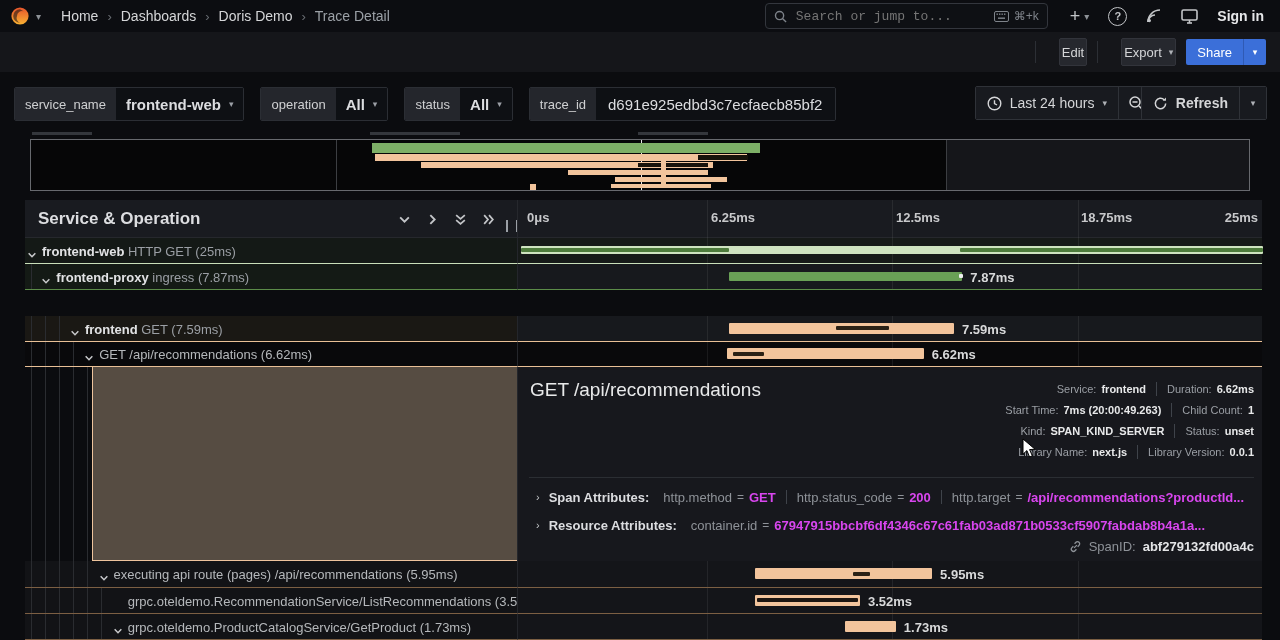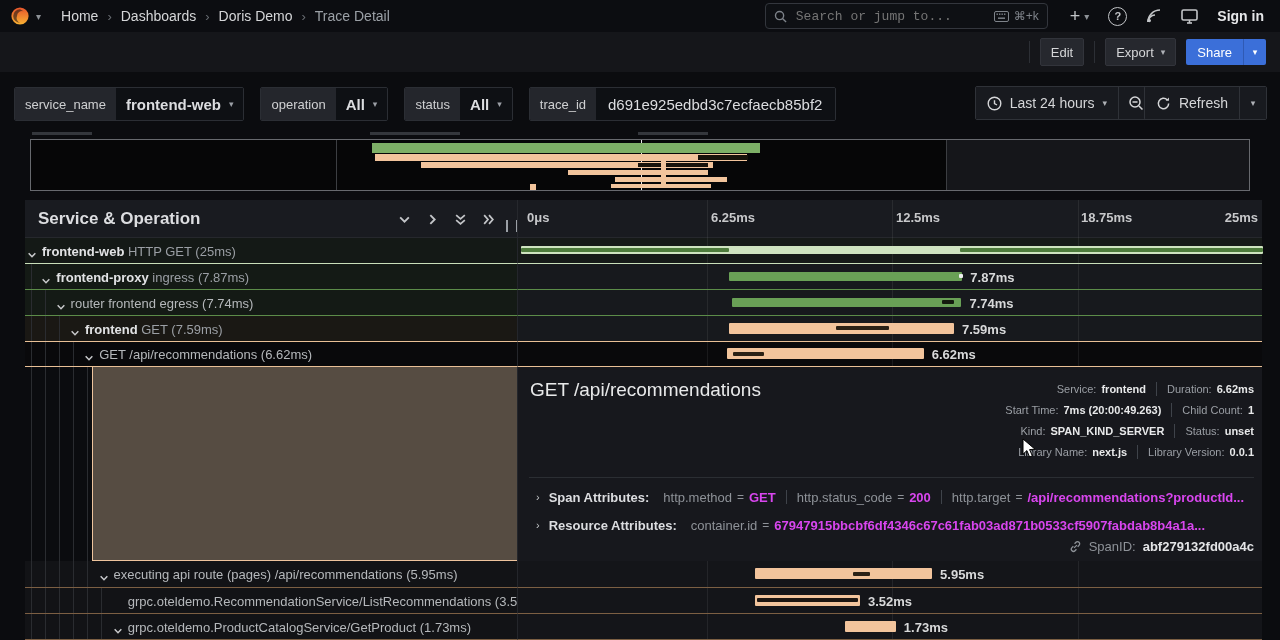--- a/index.html
+++ b/index.html
@@ -21,38 +21,38 @@
                    font-size:13px;font-family:Liberation Mono, monospace;}
   .search-hint{color:#7e838a;font-size:12px;display:flex;align-items:center;gap:5px;}
   .navicons{display:flex;align-items:center;gap:19px;margin-right:16px;}
   .nav-ic{color:#c3c5c8;font-size:15px;display:flex;align-items:center;}
   #signin{font-size:14px;font-weight:600;color:#e6e7e9;}
   
   #toolbar{position:absolute;left:0;top:32px;width:1280px;height:40px;background:#15161a;
            display:flex;align-items:center;justify-content:flex-end;gap:10px;padding-right:14px;box-sizing:border-box;}
   .tb-divider{width:1px;height:22px;background:#2c2f35;}
   .btn{height:26px;background:#26282e;border:1px solid #32343b;border-radius:2px;color:#d5d6d8;
-       font-size:13px;font-weight:500;display:flex;align-items:center;padding:0 10px;gap:7px;}
+       font-size:13px;font-weight:500;display:flex;align-items:center;padding:0 2px;gap:7px;margin-left:13px;}
   .btn .dd{font-size:9px;color:#aeb1b6;}
   #share-btn{display:flex;height:26px;border-radius:2px;overflow:hidden;}
   #share-btn .main{background:#3b6fd9;color:#fff;font-size:13px;font-weight:500;display:flex;align-items:center;padding:0 11px;}
   #share-btn .arrow{background:#3b6fd9;border-left:1px solid #2f5ab4;width:22px;display:flex;align-items:center;justify-content:center;color:#fff;font-size:9px;}
   
   #filters{position:absolute;left:0;top:86px;width:1280px;height:36px;display:flex;align-items:center;padding-left:14px;box-sizing:border-box;gap:16px;}
   .pill{display:flex;height:32px;border:1px solid #2b2e34;border-radius:2px;overflow:hidden;}
   .pill .plabel{background:#24262c;color:#cfd0d2;font-size:13px;display:flex;align-items:center;padding:0 10px;}
   .pill .pvalue{background:#0e1014;color:#dcdde0;font-size:15px;font-weight:600;display:flex;align-items:center;padding:0 10px;gap:8px;}
   .pill .pvalue .dd{font-size:9px;color:#9b9fa5;font-weight:400;}
   .pill .pvalue input{background:transparent;border:none;outline:none;color:#dcdde0;font-size:15px;width:215px;
                       font-family:"Liberation Sans",sans-serif;}
   #time-group{position:absolute;right:126px;top:0;display:flex;height:32px;border:1px solid #2f3238;border-radius:2px;overflow:hidden;}
   #time-group .seg1{background:#181a1f;display:flex;align-items:center;gap:8px;padding:0 11px;font-size:14px;font-weight:500;color:#d5d6d8;}
   #time-group .seg2{background:#181a1f;border-left:1px solid #2f3238;width:34px;display:flex;align-items:center;justify-content:center;}
   #refresh-group{position:absolute;right:13px;top:0;display:flex;height:32px;border:1px solid #2f3238;border-radius:2px;overflow:hidden;}
-  #refresh-group .seg1{background:#181a1f;display:flex;align-items:center;gap:8px;padding:0 11px;font-size:14px;font-weight:400;color:#d5d6d8;}
+  #refresh-group .seg1{background:#181a1f;display:flex;align-items:center;gap:8px;padding:0 11px;font-size:14px;font-weight:700;color:#d5d6d8;}
   #refresh-group .seg2{background:#181a1f;border-left:1px solid #2f3238;width:26px;display:flex;align-items:center;justify-content:center;color:#aeb1b6;font-size:9px;}
   
   #mini-labels{position:absolute;left:30px;top:132px;width:1220px;height:6px;}
   .mini-frag{position:absolute;height:3px;background:#34373c;top:0;}
   #minimap{position:absolute;left:30px;top:139px;width:1220px;height:52px;background:#060607;
            border:1px solid #67696e;box-sizing:border-box;}
   .mm-region{position:absolute;top:0;bottom:0;}
   .mm-vline{position:absolute;top:0;bottom:0;width:1px;}
   .mm-bar{position:absolute;}
   
@@ -402,39 +402,20 @@
         <div class="rcell" style="background: rgb(23, 25, 29); border-bottom: 1px solid rgb(92, 140, 73);">
           <div class="tick-line" style="left: 189px; position: absolute; top: 0px; bottom: 0px;"></div>
           <div class="tick-line" style="left: 374px; position: absolute; top: 0px; bottom: 0px;"></div>
           <div class="tick-line" style="left: 560px; position: absolute; top: 0px; bottom: 0px;"></div>
           <div class="bar" style="left: 210.76px; width: 233.582px; top: 7.5px; height: 9px; background: rgb(105, 160, 86);">
             <div class="seg" style="right: -1px; top: 2.5px; width: 4px; height: 4px; background: rgb(238, 240, 238);"></div>
           </div>
           <div class="bar-label" style="left: 452.342px;">7.87ms</div>
         </div>
       </div>
-      <div class="row" style="top: 52px; height: 26px;">
-        <div class="lcell" style="background: rgb(20, 26, 21); border-bottom: 1px solid rgb(92, 140, 73);">
-          <div class="guide" style="left: 6px;"></div>
-          <div class="guide" style="left: 20px;"></div>
-          <div class="tree-chev" style="left: 30.6px;"><svg width="10" height="10" viewBox="0 0 12 12">
-              <path d="M2 4 L6 8 L10 4" fill="none" stroke="#c9cacc" stroke-width="1.8"></path>
-            </svg></div>
-          <div class="treetext" style="left: 45.6px;"><span class="op solo">router frontend egress (7.74ms)</span></div>
-        </div>
-        <div class="rcell" style="background: rgb(23, 25, 29); border-bottom: 1px solid rgb(92, 140, 73);">
-          <div class="tick-line" style="left: 189px; position: absolute; top: 0px; bottom: 0px;"></div>
-          <div class="tick-line" style="left: 374px; position: absolute; top: 0px; bottom: 0px;"></div>
-          <div class="tick-line" style="left: 560px; position: absolute; top: 0px; bottom: 0px;"></div>
-          <div class="bar" style="left: 213.728px; width: 229.723px; top: 7.5px; height: 9px; background: rgb(105, 160, 86);">
-            <div class="seg" style="left: 210.728px; width: 11.872px; top: 2.5px; height: 4px; background: rgb(20, 26, 14);"></div>
-          </div>
-          <div class="bar-label" style="left: 451.451px;">7.74ms</div>
-        </div>
-      </div>
       <div class="row" style="top: 78px; height: 26px;">
         <div class="lcell" style="background: rgb(26, 24, 20); border-bottom: 1px solid rgb(233, 192, 150);">
           <div class="guide" style="left: 6px;"></div>
           <div class="guide" style="left: 20px;"></div>
           <div class="guide" style="left: 34px;"></div>
           <div class="tree-chev" style="left: 44.9px;"><svg width="10" height="10" viewBox="0 0 12 12">
               <path d="M2 4 L6 8 L10 4" fill="none" stroke="#c9cacc" stroke-width="1.8"></path>
             </svg></div>
           <div class="treetext" style="left: 59.9px;"><span class="svc">frontend</span><span class="op"> GET (7.59ms)</span></div>
         </div>

